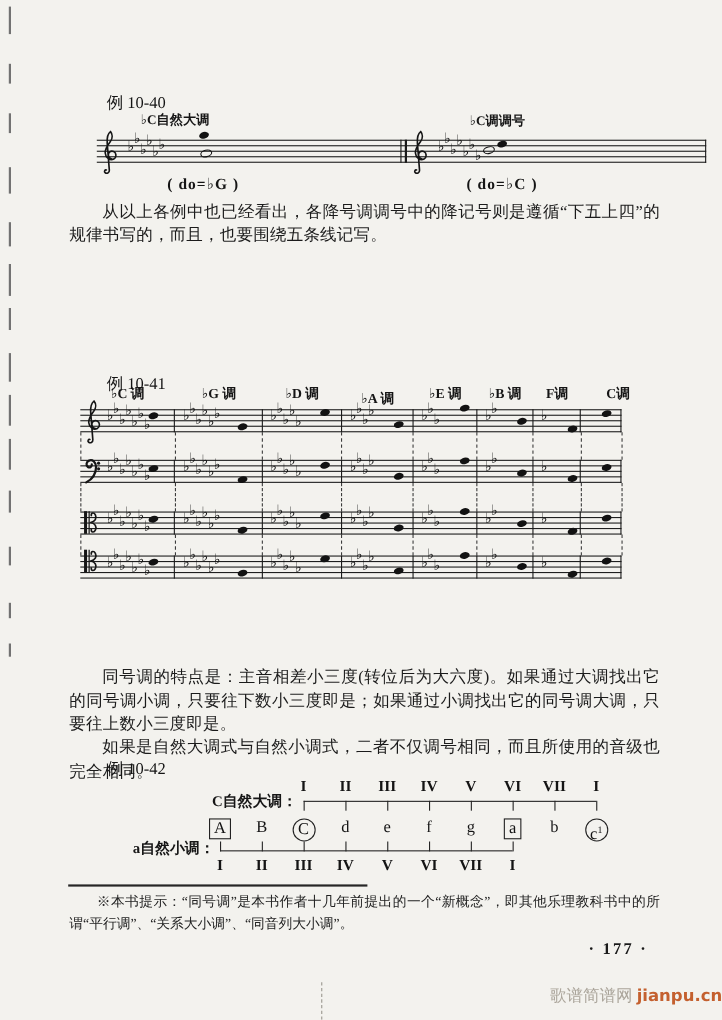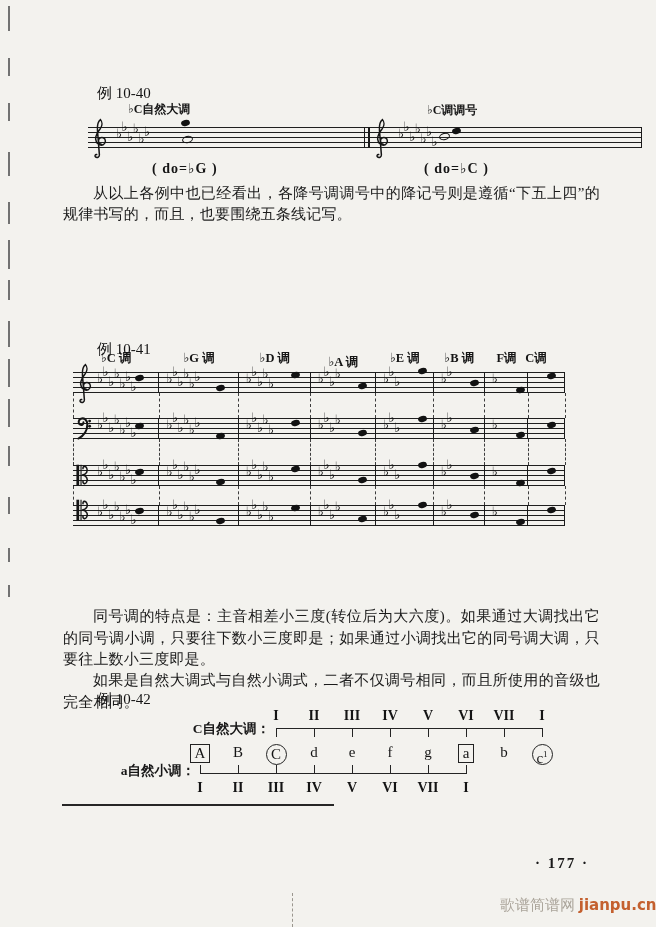--- a/index.html
+++ b/index.html
@@ -355,21 +355,21 @@
         <div class="note" style="left: 473.702px; top: 2px;"></div>
         <div class="barline" style="left: 491px;"></div>
       </div>
       <div class="keylabel" style="left: 43.2025px; top: 2px;">♭C 调</div>
       <div class="keylabel" style="left: 126.05px; top: 2px;">♭G 调</div>
       <div class="keylabel" style="left: 201.781px; top: 2px;">♭D 调</div>
       <div class="keylabel" style="left: 270.397px; top: 6px;">♭A 调</div>
       <div class="keylabel" style="left: 331.897px; top: 2px;">♭E 调</div>
       <div class="keylabel" style="left: 386.281px; top: 2px;">♭B 调</div>
       <div class="keylabel" style="left: 433.55px; top: 2px;">F调</div>
-      <div class="keylabel" style="left: 463px; top: 2px; text-align: center;">C调</div>
+      <div class="keylabel" style="left: 489px; top: 2px; text-align: center;">C调</div>
       <div class="connector" style="left: -0.5px; top: 45px; height: 25px;"></div>
       <div class="connector" style="left: -0.5px; top: 91px; height: 26px;"></div>
       <div class="connector" style="left: -0.5px; top: 138px; height: 19px;"></div>
       <div class="connector" style="left: 85.905px; top: 45px; height: 25px;"></div>
       <div class="connector" style="left: 85.905px; top: 91px; height: 26px;"></div>
       <div class="connector" style="left: 85.905px; top: 138px; height: 19px;"></div>
       <div class="connector" style="left: 165.194px; top: 45px; height: 25px;"></div>
       <div class="connector" style="left: 165.194px; top: 91px; height: 26px;"></div>
       <div class="connector" style="left: 165.194px; top: 138px; height: 19px;"></div>
       <div class="connector" style="left: 237.368px; top: 45px; height: 25px;"></div>
@@ -439,20 +439,23 @@
       <div class="dg-num" style="left: 330px; top: 74px;">VI</div>
       <div class="dg-tick" style="left: 330px; top: 59px; height: 9px;"></div>
       <div class="dg-num" style="left: 368px; top: 74px;">VII</div>
       <div class="dg-tick" style="left: 368px; top: 59px; height: 9px;"></div>
       <div class="dg-num" style="left: 406px; top: 74px;">I</div>
       <div class="dg-tick" style="left: 406px; top: 59px; height: 9px;"></div>
       <div class="dg-line" style="left: 140px; top: 66.5px; width: 266px;"></div>
     </div>
 
   <div class="sep-line" style="left:62px;top:804px;width:272px;"></div>
+  <p class="footnote" style="left:63px;top:810px;margin:0;">
+    <span>※</span><span>本书提示：“同号调”是本书作者十几年前提出的一个“新概念”，即其他乐理教科书中的所谓“平行调”、“关系大小调”、“同音列大小调”。</span>
+  </p>
 
   <div class="pagenum" style="left:535px;top:855px;">· 177 ·</div>
   <div class="watermark" style="left:500px;top:896px;">
     <span class="wm-site" style="color: rgb(171, 165, 155);">歌谱简谱网</span>
     <span class="wm-domain" id="wm-domain" style="color: rgb(196, 96, 47);">jianpu.cn</span>
   </div>
 
 </div>
 
 </body></html>

